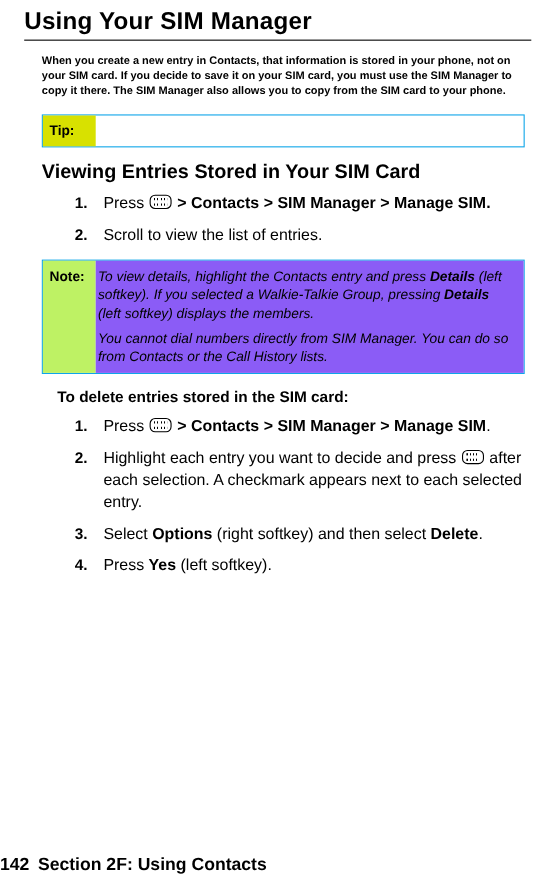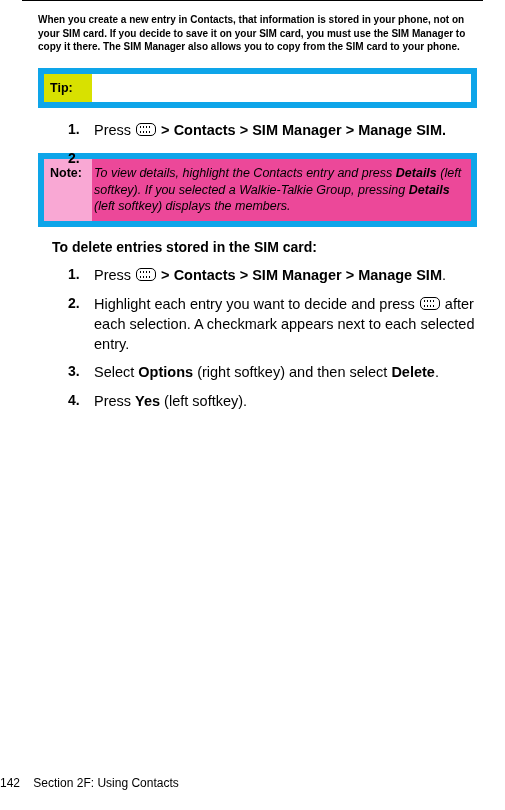--- a/index.html
+++ b/index.html
@@ -34,40 +34,40 @@
     margin-right: 6px;
   }
   p.body {
     font-size: 10px;
     font-weight: 700;
     line-height: 1.35;
     margin: 0 0 14px 0;
   }
   .callout {
     display: flex;
-    border: 6px solid #0ea5e9;
+    border: 1px solid #0ea5e9;
     margin: 0 0 12px 0;
     font-size: 12.5px;
     line-height: 1.35;
   }
   .callout .label {
     flex: 0 0 48px;
     font-weight: 700;
     padding: 6px 6px;
     box-sizing: border-box;
   }
   .callout .content {
     flex: 1;
     padding: 6px 8px 6px 2px;
     font-style: italic;
   }
   .callout.tip .label { background: #d8e100; }
   .callout.tip .content { background: #eef0a0; }
-  .callout.note .label { background: #f9a8d4; }
-  .callout.note .content { background: #ec4899; }
+  .callout.note .label { background: #bef264; }
+  .callout.note .content { background: #8b5cf6; }
   .callout .content p { margin: 0 0 6px 0; }
   .callout .content p:last-child { margin-bottom: 0; }
   h2.subheading {
     font-size: 18px;
     font-weight: 700;
     margin: 6px 0 8px 0;
   }
   p.lead {
     font-size: 14px;
     font-weight: 700;
@@ -119,60 +119,64 @@
     left: 3px;
     right: 3px;
     bottom: 2px;
     height: 2px;
     background: repeating-linear-gradient(90deg, #000 0 1px, transparent 1px 3px);
   }
   .footer {
     position: absolute;
     left: 0;
     bottom: 20px;
-    font-size: 12px;
-    font-weight: 400;
+    font-size: 16px;
+    font-weight: 700;
   }
   .footer .pnum {
     display: inline-block;
     width: 30px;
   }
   .strong-i { font-weight: 700; font-style: italic; }
 </style>
 </head>
 <body>
 
 <div class="page">
 
+  <h1 class="section-title">Using Your SIM Manager</h1>
   <hr class="rule">
 
   <div class="body-indent">
 
     <p class="body">When you create a new entry in Contacts, that information is stored in your phone, not on your SIM card. If you decide to save it on your SIM card, you must use the SIM Manager to copy it there. The SIM Manager also allows you to copy from the SIM card to your phone.</p>
 
     <div class="callout tip">
       <div class="label">Tip:</div>
     </div>
 
+    <h2 class="subheading">Viewing Entries Stored in Your SIM Card</h2>
     <ol class="steps">
       <li>
         <span class="num">1.</span>
         <span>Press </span><span class="menu-icon"></span><span class="b"> &gt; </span><span class="b">Contacts</span><span class="b"> &gt; </span><span class="b">SIM Manager</span><span class="b"> &gt; </span><span class="b">Manage SIM.</span>
       </li>
       <li>
         <span class="num">2.</span>
+        <span>Scroll to view the list of entries.</span>
       </li>
     </ol>
 
     <div class="callout note">
       <div class="label">Note:</div>
       <div class="content">
         <p>
           <span>To view details, highlight the Contacts entry and press </span><span class="strong-i">Details</span><span> (left softkey). If you selected a Walkie-Talkie Group, pressing </span><span class="strong-i">Details</span><span> (left softkey) displays the members.</span>
         </p>
+        <p>You cannot dial numbers directly from SIM Manager. You can do so from Contacts or the Call History lists.</p>
       </div>
     </div>
 
     <p class="lead">To delete entries stored in the SIM card:</p>
     <ol class="steps">
       <li>
         <span class="num">1.</span>
         <span>Press </span><span class="menu-icon"></span><span class="b"> &gt; </span><span class="b">Contacts</span><span class="b"> &gt; </span><span class="b">SIM Manager</span><span class="b"> &gt; </span><span class="b">Manage SIM</span><span>.</span>
       </li>
       <li>

